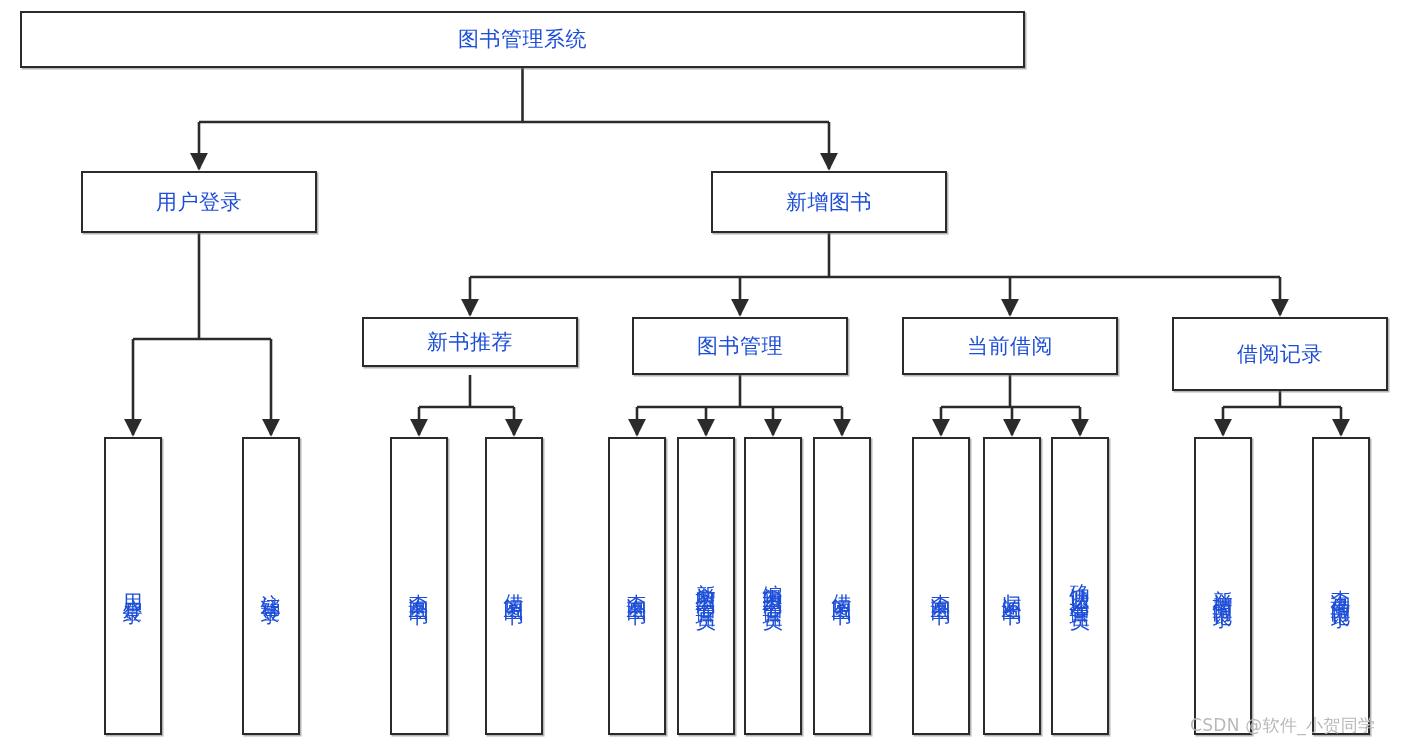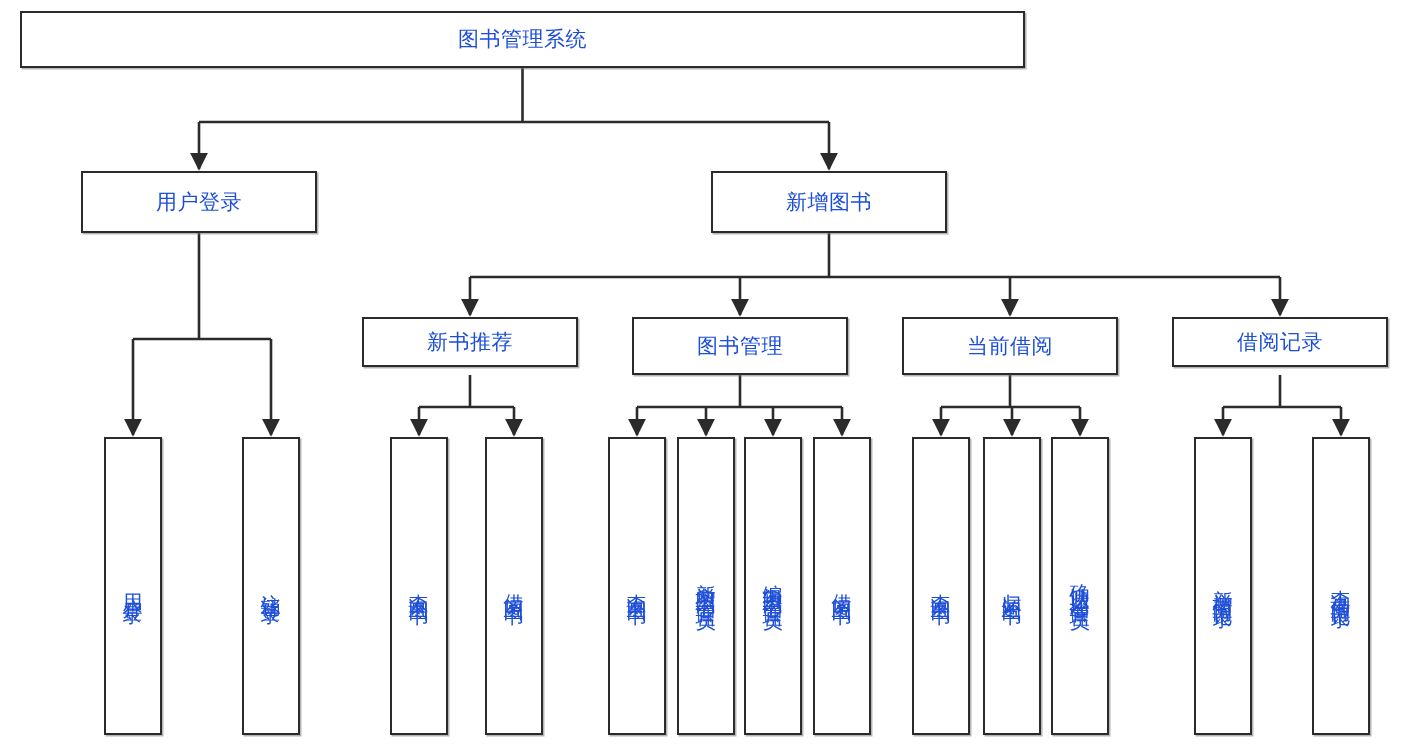--- a/index.html
+++ b/index.html
@@ -133,21 +133,21 @@
       </div>
       <div class="node horiz" style="left: 362px; top: 317px; width: 216px; height: 50px;">
         <span class="node-label">新书推荐</span>
       </div>
       <div class="node horiz" style="left: 632px; top: 317px; width: 216px; height: 58px;">
         <span class="node-label">图书管理</span>
       </div>
       <div class="node horiz" style="left: 902px; top: 317px; width: 216px; height: 58px;">
         <span class="node-label">当前借阅</span>
       </div>
-      <div class="node horiz" style="left: 1172px; top: 317px; width: 216px; height: 50px;">
+      <div class="node horiz" style="left: 1172px; top: 317px; width: 216px; height: 74px;">
         <span class="node-label">借阅记录</span>
       </div>
       <div class="node vert" style="left: 104px; top: 437px; width: 58px; height: 298px;">
         <span class="node-label">用户登录</span>
       </div>
       <div class="node vert" style="left: 242px; top: 437px; width: 58px; height: 298px;">
         <span class="node-label">注销登录</span>
       </div>
       <div class="node vert" style="left: 390px; top: 437px; width: 58px; height: 298px;">
         <span class="node-label">查询图书</span>
@@ -177,13 +177,14 @@
         <span class="node-label">确认归还（管理员）</span>
       </div>
       <div class="node vert" style="left: 1194px; top: 437px; width: 58px; height: 298px;">
         <span class="node-label">新增借阅记录</span>
       </div>
       <div class="node vert" style="left: 1312px; top: 437px; width: 58px; height: 298px;">
         <span class="node-label">查询借阅记录</span>
       </div>
     </div>
 
+  <div id="watermark">CSDN @软件_小贺同学</div>
 </div>
 
 </body></html>

